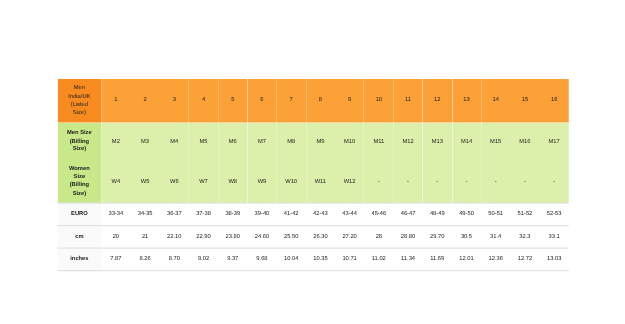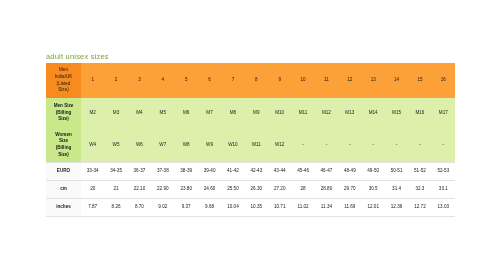--- a/index.html
+++ b/index.html
@@ -48,21 +48,20 @@
   tr.r-plain td{background:#ffffff;height:17px;}
   tr.r-plain td.lbl{background:#fafafa;}
   tr.r-plain td{border-top:0.5px solid #e2e2e2;border-bottom:0.5px solid #e2e2e2;}
   tr.r-head td{font-weight:normal;}
 </style>
 </head>
 <body>
 
 <div id="page">
 
-  <div id="title">adult unisex sizes</div>
 
   <table id="chart">
     <colgroup>
       <col class="label-col">
       <col class="data-col">
         <col class="data-col">
         <col class="data-col">
         <col class="data-col">
       <col class="data-col">
         <col class="data-col">

